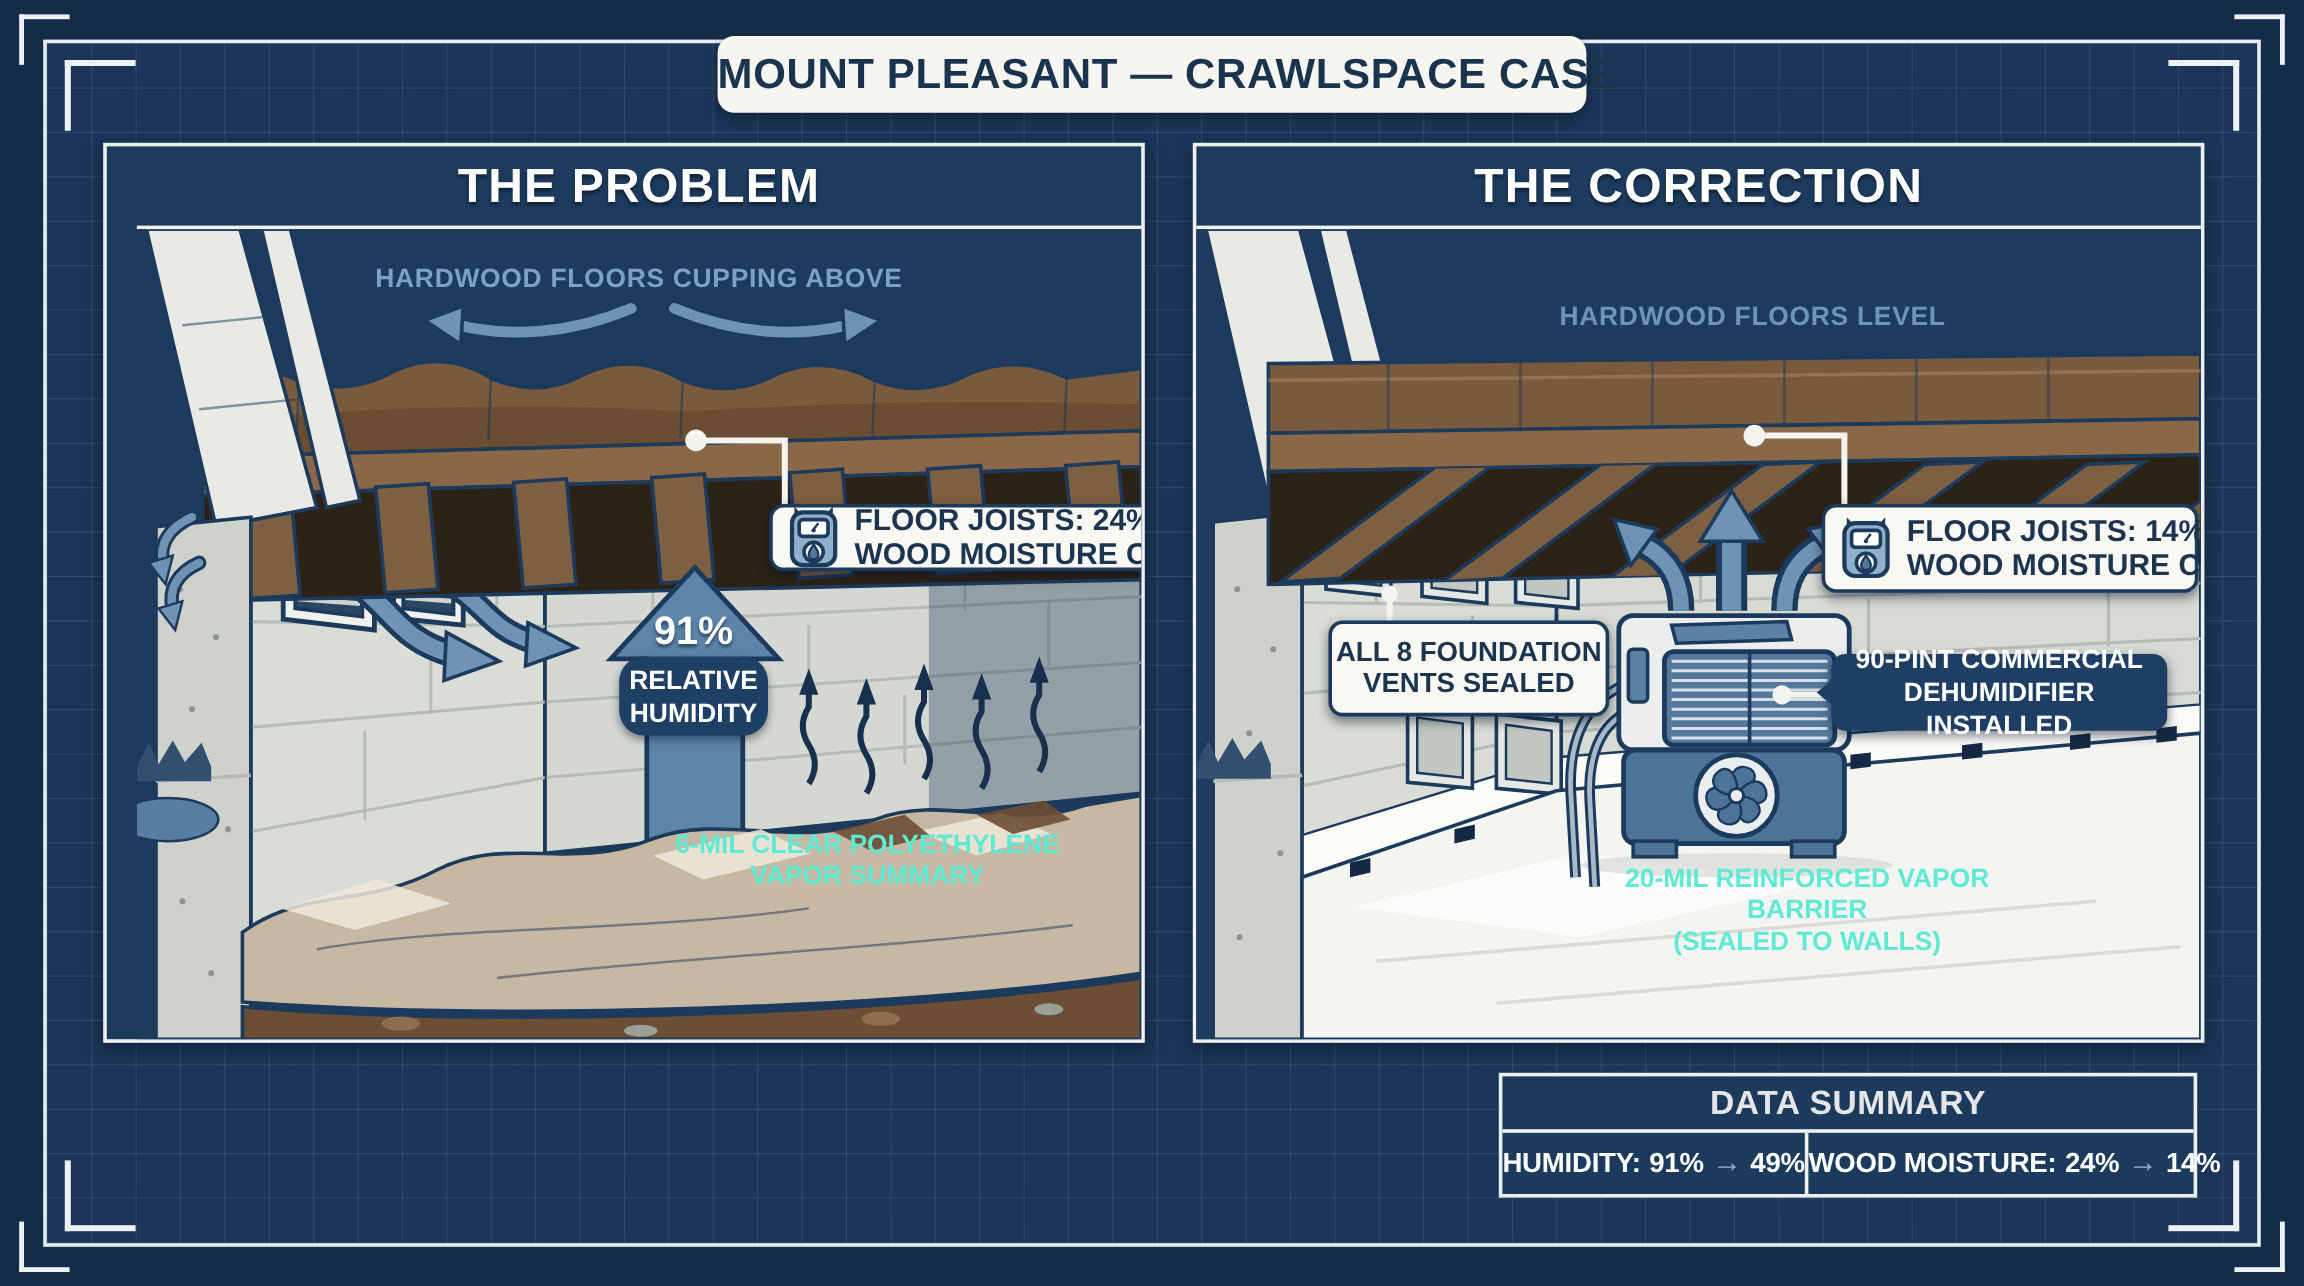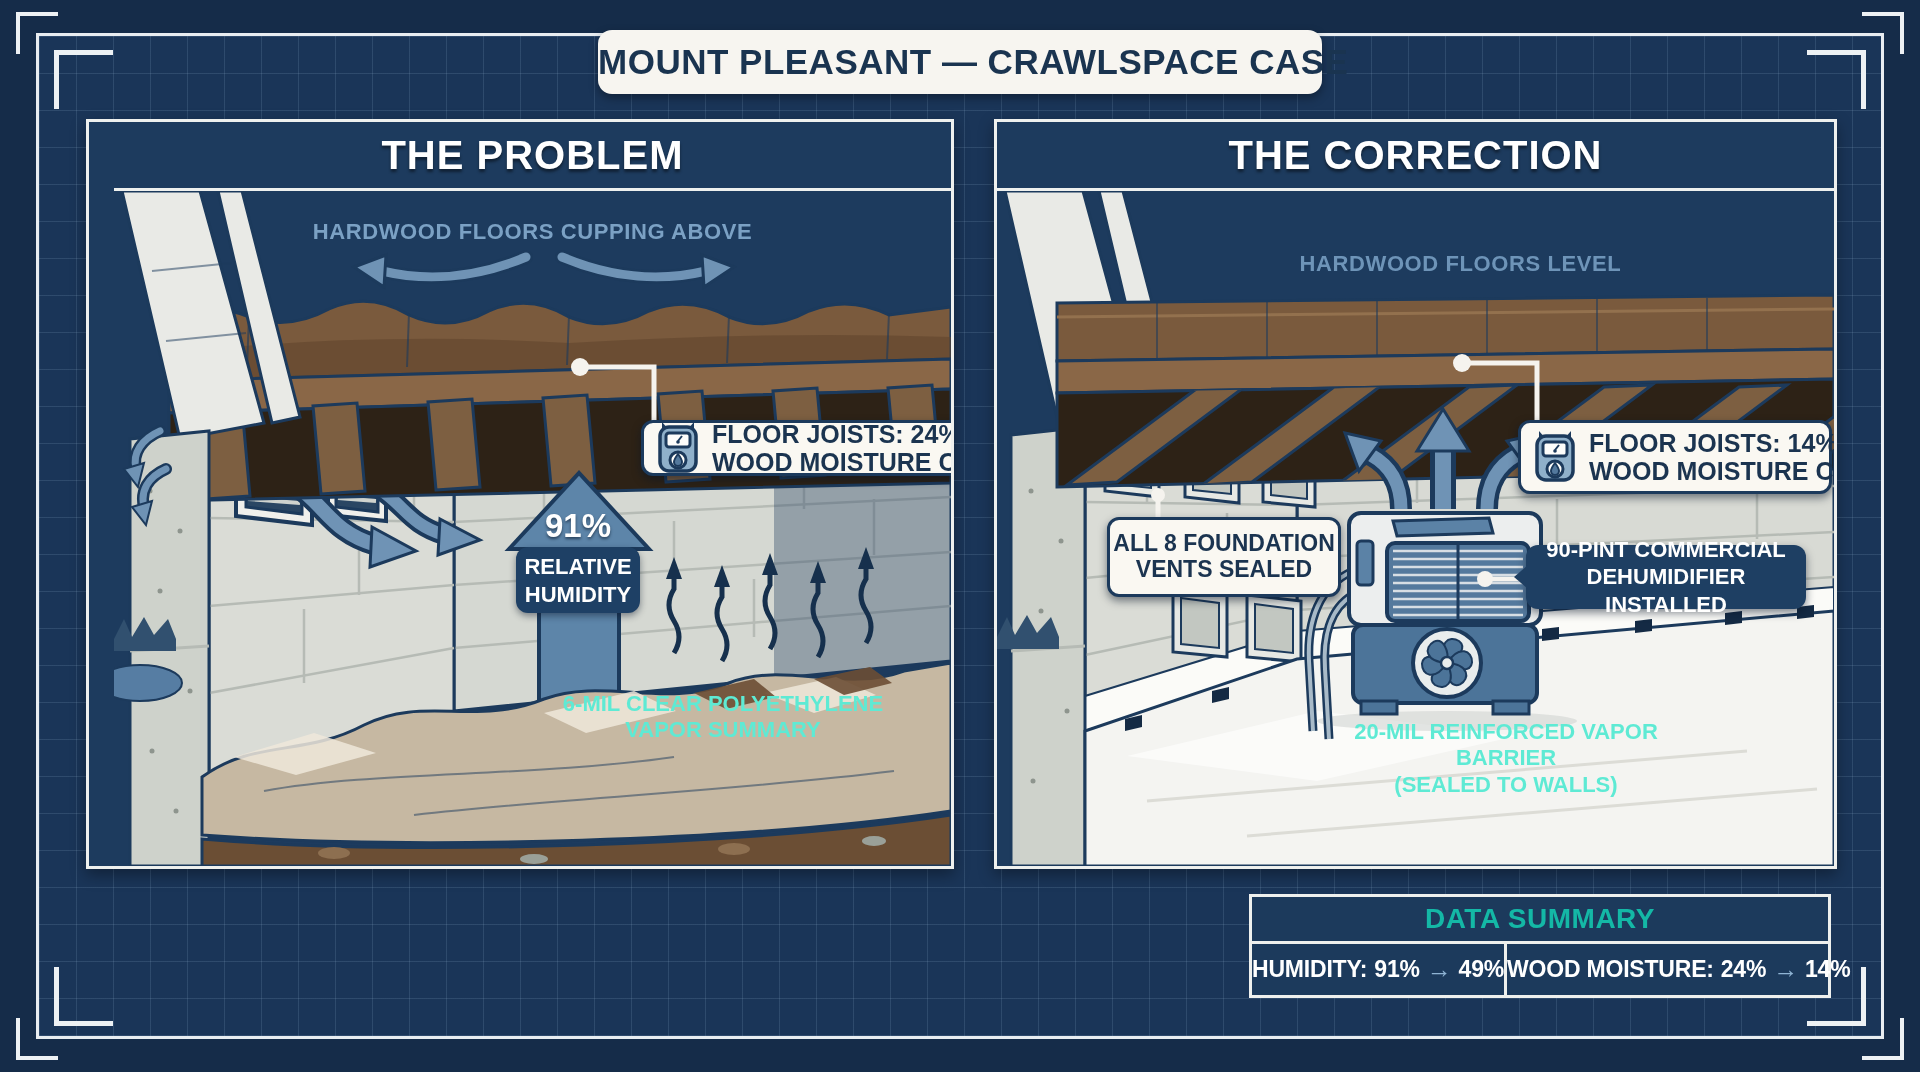--- a/index.html
+++ b/index.html
@@ -51,21 +51,21 @@
          box-shadow:0 3px 7px rgba(8,20,38,.45);}
   .bubble{position:absolute;background:#1e3f63;border-radius:12px;color:#fff;text-align:center;
           font-weight:800;font-size:22px;line-height:1.25;display:flex;flex-direction:column;
           justify-content:center;box-shadow:0 4px 9px rgba(8,20,38,.5);}
   .bubble .tail{position:absolute;left:-24px;top:20px;width:0;height:0;border:12px solid transparent;
                 border-right:14px solid #1e3f63;}
   .vapor-label{position:absolute;text-align:center;font-weight:800;color:#5eead4;font-size:22px;line-height:1.2;}
   
   .data-summary{position:absolute;left:1249px;top:894px;width:576px;height:98px;border:3px solid #eef0ee;
                 background:#1c3a5c;z-index:5;box-sizing:content-box;}
-  .ds-header{height:44px;line-height:44px;text-align:center;color:#14b8a6;font-size:28px;font-weight:800;
+  .ds-header{height:44px;line-height:44px;text-align:center;color:#e5e5e5;font-size:28px;font-weight:800;
              letter-spacing:.5px;border-bottom:3px solid #eef0ee;}
   .ds-row{display:flex;height:51px;}
   .ds-cell{flex:1;display:flex;align-items:center;justify-content:center;color:#fff;font-size:23px;
            font-weight:800;letter-spacing:-.2px;white-space:nowrap;gap:7px;}
   .ds-cell.right{border-left:3px solid #eef0ee;}
   .ds-cell .arr{color:#8fb4d4;font-size:25px;}
   .micon{flex:0 0 auto;}
 </style>
 </head>
 <body>
@@ -260,21 +260,21 @@
           <circle cx="22" cy="39" r="8" fill="#fdfdfb" stroke="#1c3a5c" stroke-width="3"></circle>
           <path d="M22,33 C25,37 26,39 26,41 a4,4 0 1 1 -8,0 C18,39 19,37 22,33 Z" fill="#54799d" stroke="#1c3a5c" stroke-width="2"></path>
         </svg>
         <div class="ctext">
           <div>FLOOR JOISTS: 24%</div>
           <div>WOOD MOISTURE CONTENT</div>
         </div>
       </div>
 
       <div class="badge-value" style="left:400px;top:316px;width:128px;">91%</div>
-      <div class="badge" style="left:402px;top:356px;width:124px;height:66px;">
+      <div class="badge" style="left:402px;top:356px;width:124px;height:66px;border-radius:21px;">
         <div>RELATIVE</div>
         <div>HUMIDITY</div>
       </div>
 
       <div class="vapor-label" style="left:428px;top:500px;width:362px;">
         <div>6-MIL CLEAR POLYETHYLENE</div>
         <div>VAPOR SUMMARY</div>
       </div>
     </div>
   </section>

